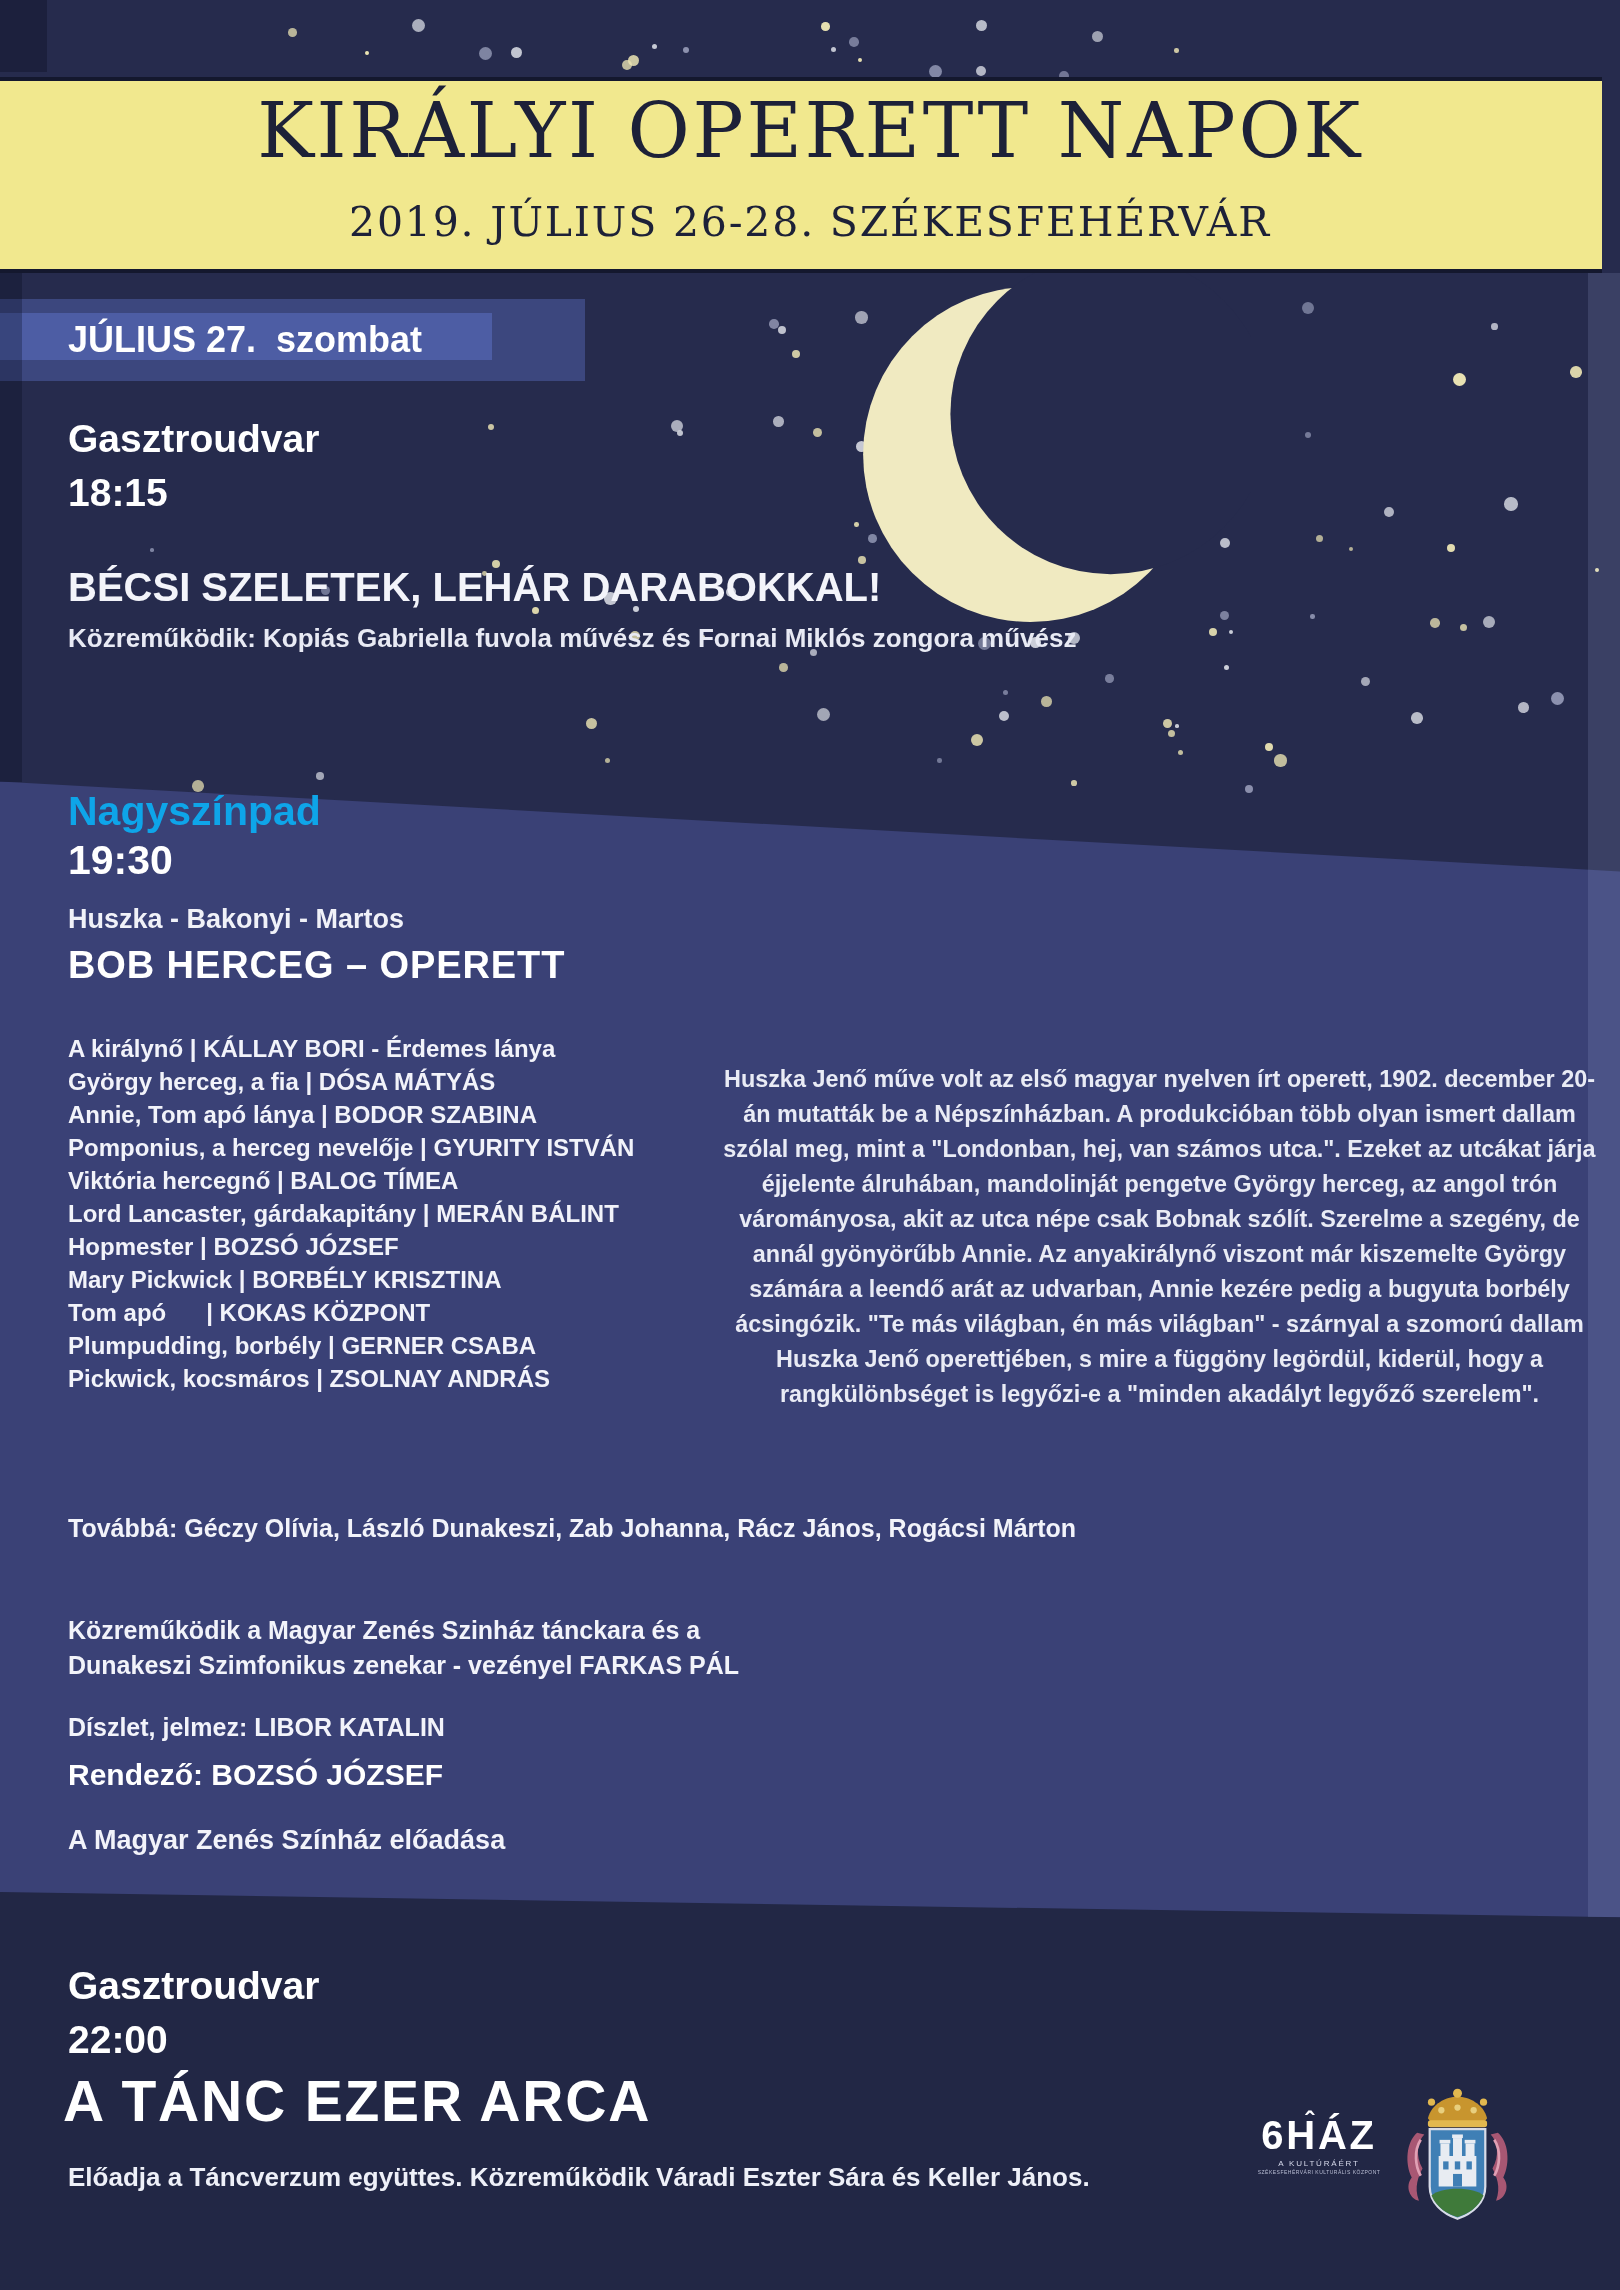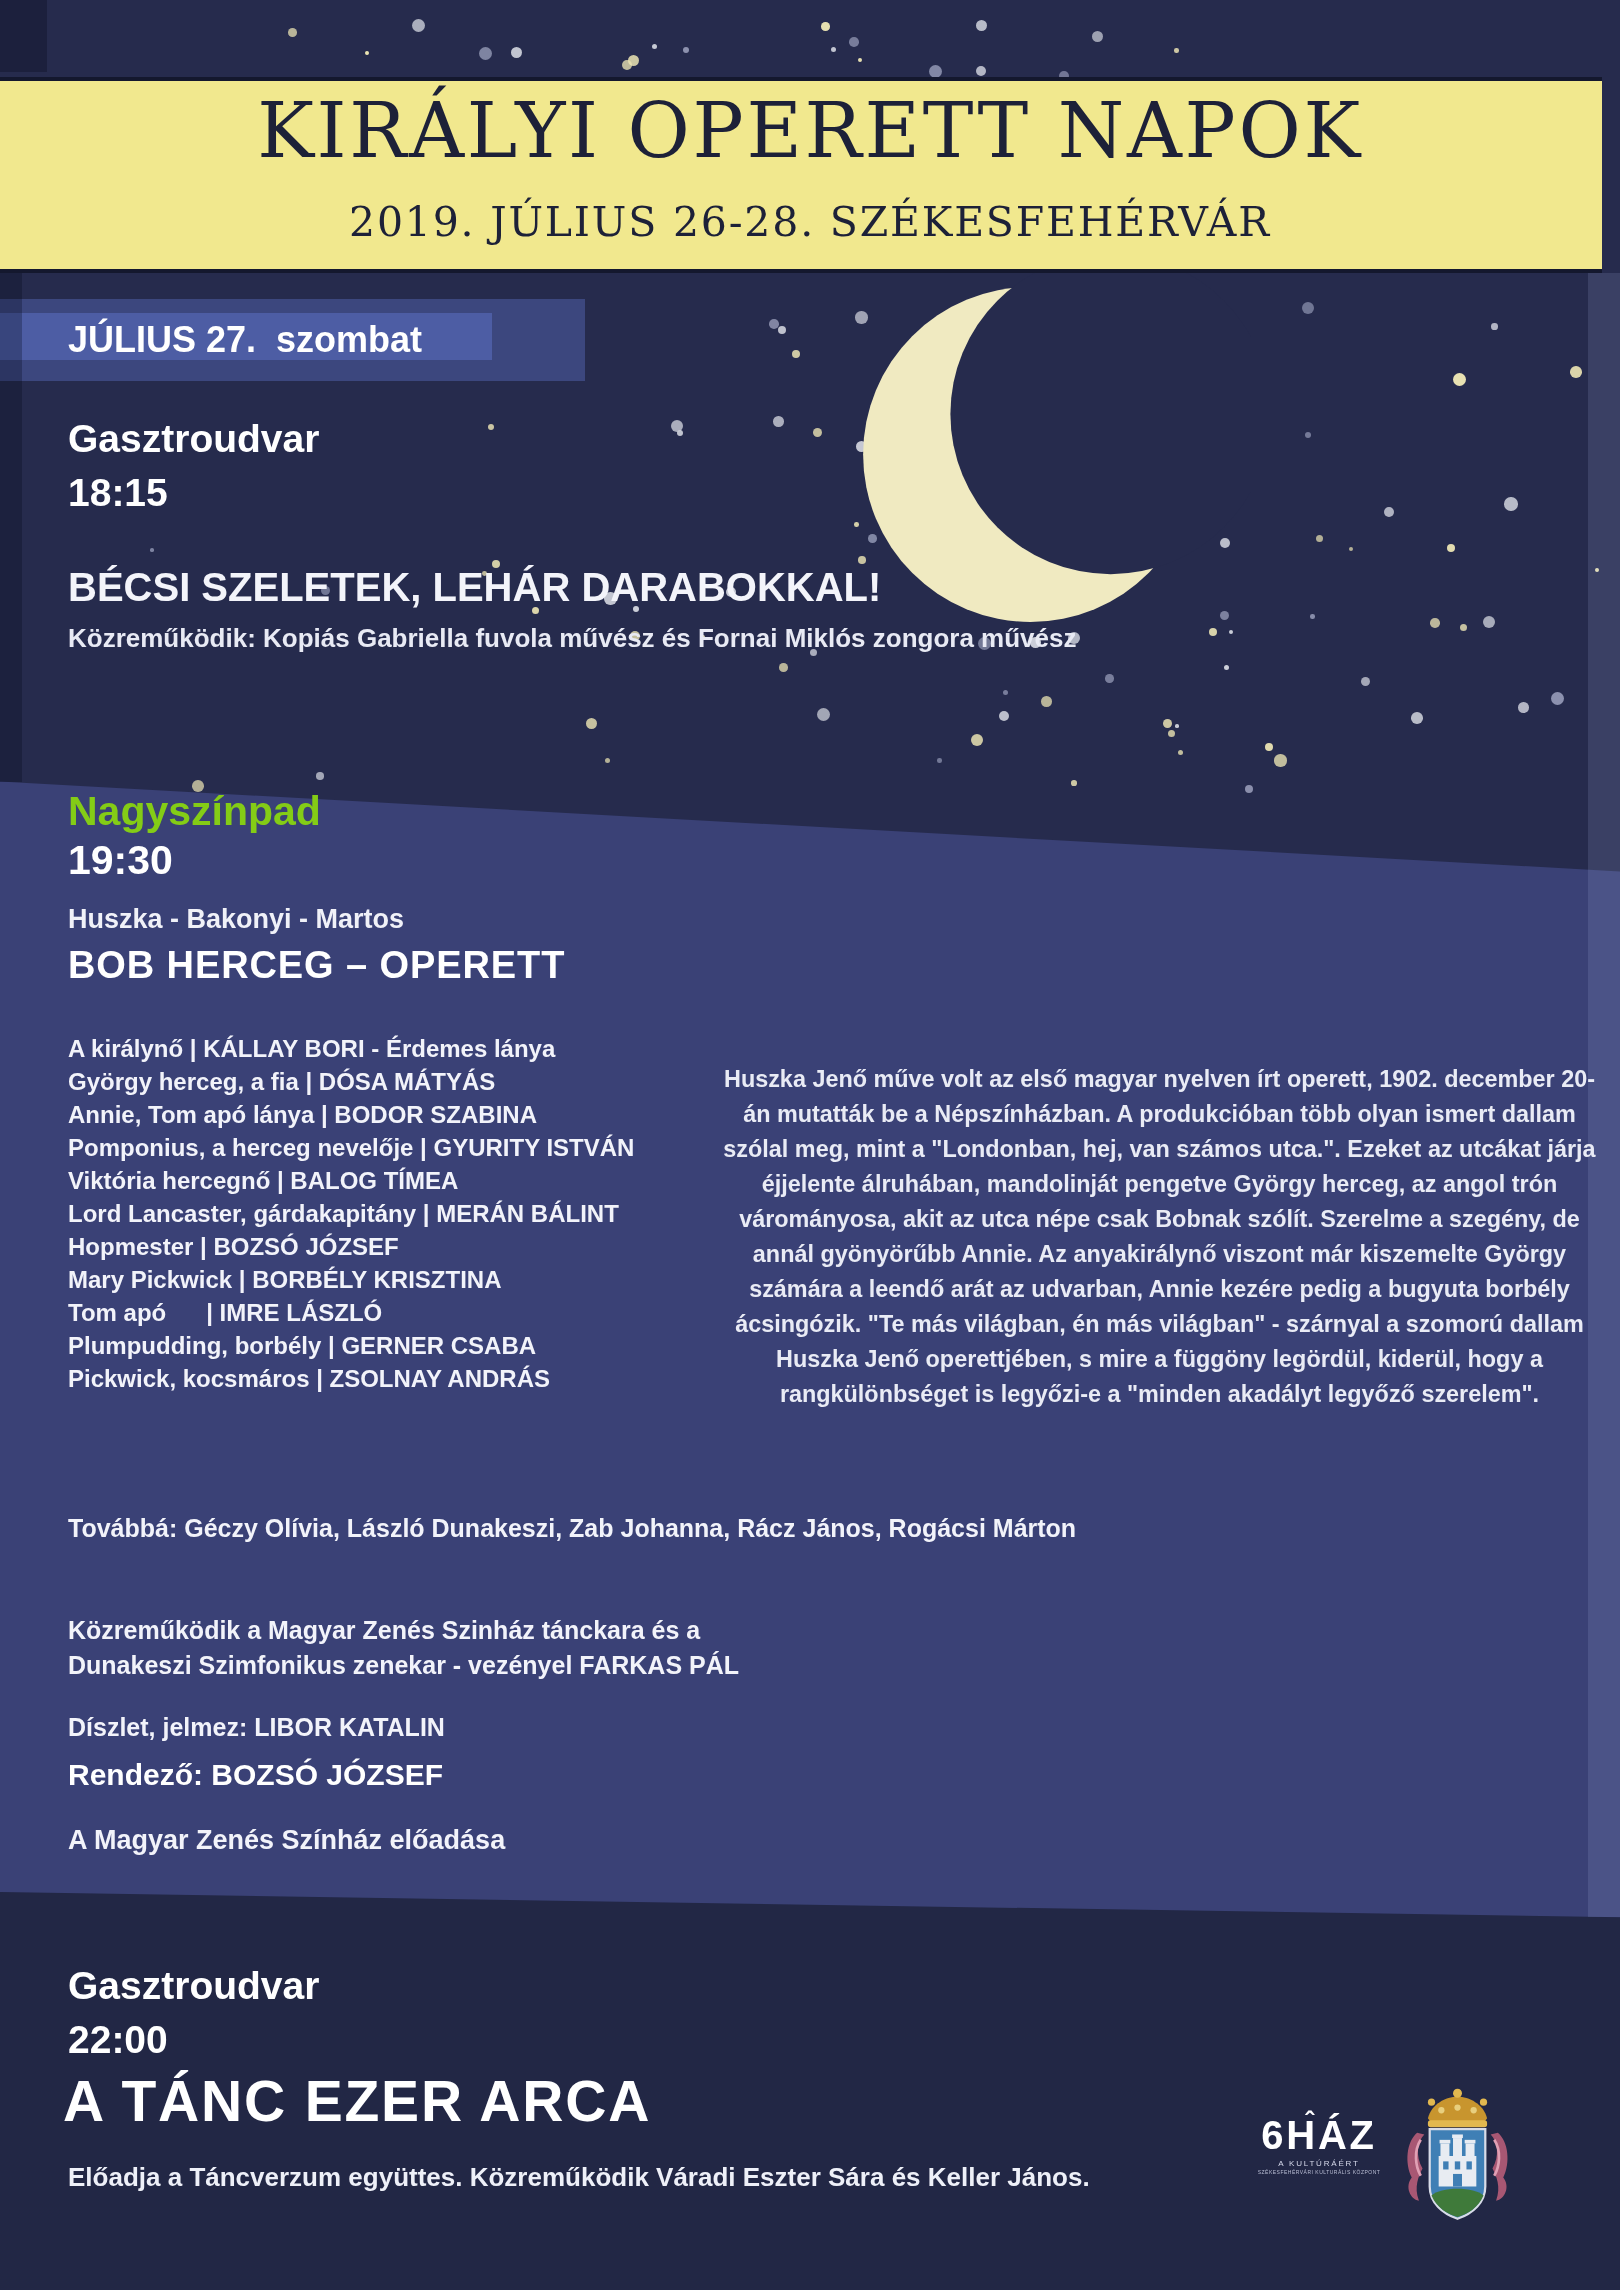--- a/index.html
+++ b/index.html
@@ -26,21 +26,21 @@
   .date-label{left:68px;top:319px;font-size:36px;font-weight:bold;color:#fff;white-space:pre-wrap;}
   
   .left-stripe-top{left:0;top:0;width:47px;height:72px;background:rgba(5,8,26,0.30);}
   .left-stripe{left:0;top:273px;width:21.6px;height:509px;background:rgba(5,8,26,0.28);}
   .right-stripe{left:1588px;top:273px;width:32px;height:1644px;background:rgba(175,185,235,0.15);}
   .venue-time{font-size:39px;font-weight:bold;line-height:54px;color:#fff;}
   .ev1-block{left:68px;top:412px;}
   .ev1-title{left:68px;top:565px;font-size:40px;font-weight:bold;color:#f3f4fa;}
   .ev1-credits{left:68px;top:623px;font-size:26px;font-weight:bold;color:#e8eaf4;}
   .ev2-block{left:68px;top:788px;}
-  .ev2-venue{font-size:41px;font-weight:bold;color:#84cc16;}
+  .ev2-venue{font-size:41px;font-weight:bold;color:#0ea5e9;}
   .ev2-time{font-size:41px;font-weight:bold;color:#fff;margin-top:2px;}
   .ev2-authors{font-size:27px;font-weight:bold;color:#f0f1f8;margin-top:20px;}
   .ev2-title{font-size:38px;font-weight:bold;color:#fff;margin-top:9px;letter-spacing:0.9px;}
   .cast{left:68px;top:1032px;width:648px;}
   .cast-line{font-size:24px;font-weight:bold;color:#f2f3fa;line-height:33px;white-space:pre-wrap;}
   .synopsis{left:716px;top:1062px;width:887px;text-align:center;
     font-size:23.4px;font-weight:bold;color:#e9ebf5;line-height:35px;}
   .additional{left:68px;top:1514px;font-size:25px;font-weight:bold;color:#f2f3fa;}
   .orchestra{left:68px;top:1613px;font-size:25px;font-weight:bold;color:#f2f3fa;line-height:35px;}
   .set-costume{left:68px;top:1713px;font-size:25px;font-weight:bold;color:#f2f3fa;}
@@ -240,21 +240,21 @@
   <div class="abs cast">
 
   <div class="cast-line">A királynő | KÁLLAY BORI - Érdemes lánya</div>
       <div class="cast-line">György herceg, a fia | DÓSA MÁTYÁS</div>
       <div class="cast-line">Annie, Tom apó lánya | BODOR SZABINA</div>
       <div class="cast-line">Pomponius, a herceg nevelője | GYURITY ISTVÁN</div>
       <div class="cast-line">Viktória hercegnő | BALOG TÍMEA</div>
       <div class="cast-line">Lord Lancaster, gárdakapitány | MERÁN BÁLINT</div>
       <div class="cast-line">Hopmester | BOZSÓ JÓZSEF</div>
       <div class="cast-line">Mary Pickwick | BORBÉLY KRISZTINA</div>
-      <div class="cast-line">Tom apó      | IMRE LÁSZLÓ</div>
+      <div class="cast-line">Tom apó      | KOKAS KÖZPONT</div>
       <div class="cast-line">Plumpudding, borbély | GERNER CSABA</div>
       <div class="cast-line">Pickwick, kocsmáros | ZSOLNAY ANDRÁS</div>
     </div>
 
   <div class="abs synopsis">Huszka Jenő műve volt az első magyar nyelven írt operett, 1902. december 20-án mutatták be a Népszínházban. A produkcióban több olyan ismert dallam szólal meg, mint a "Londonban, hej, van számos utca.". Ezeket az utcákat járja éjjelente álruhában, mandolinját pengetve György herceg, az angol trón várományosa, akit az utca népe csak Bobnak szólít. Szerelme a szegény, de annál gyönyörűbb Annie. Az anyakirálynő viszont már kiszemelte György számára a leendő arát az udvarban, Annie kezére pedig a bugyuta borbély ácsingózik. "Te más világban, én más világban" - szárnyal a szomorú dallam Huszka Jenő operettjében, s mire a függöny legördül, kiderül, hogy a rangkülönbséget is legyőzi-e a "minden akadályt legyőző szerelem".</div>
 
   <div class="abs additional">Továbbá: Géczy Olívia, László Dunakeszi, Zab Johanna, Rácz János, Rogácsi Márton</div>
 
   <div class="abs orchestra">
     <div>Közreműködik a Magyar Zenés Szinház tánckara és a</div>

